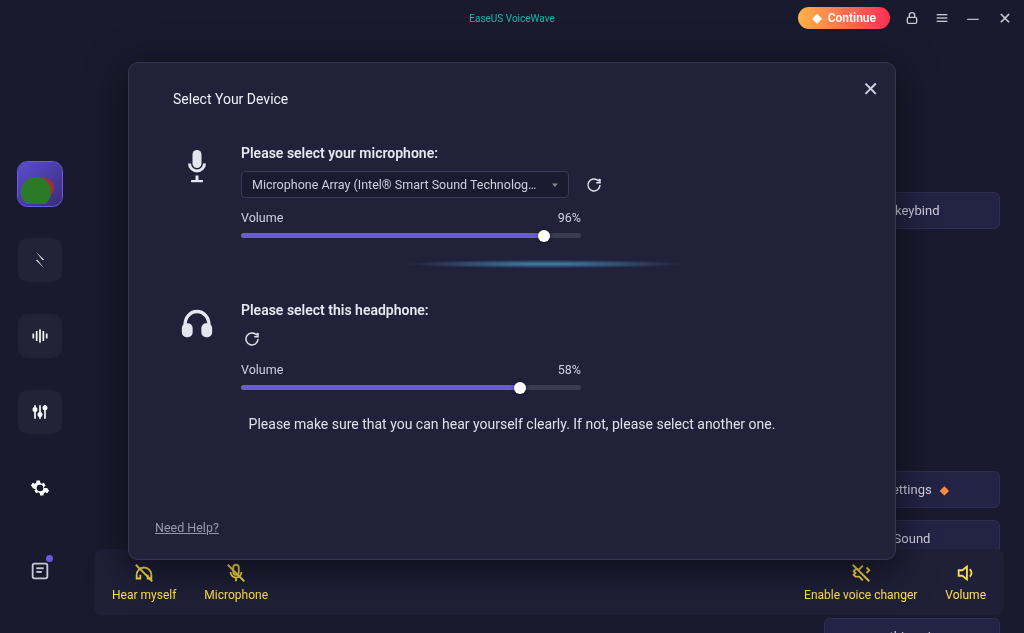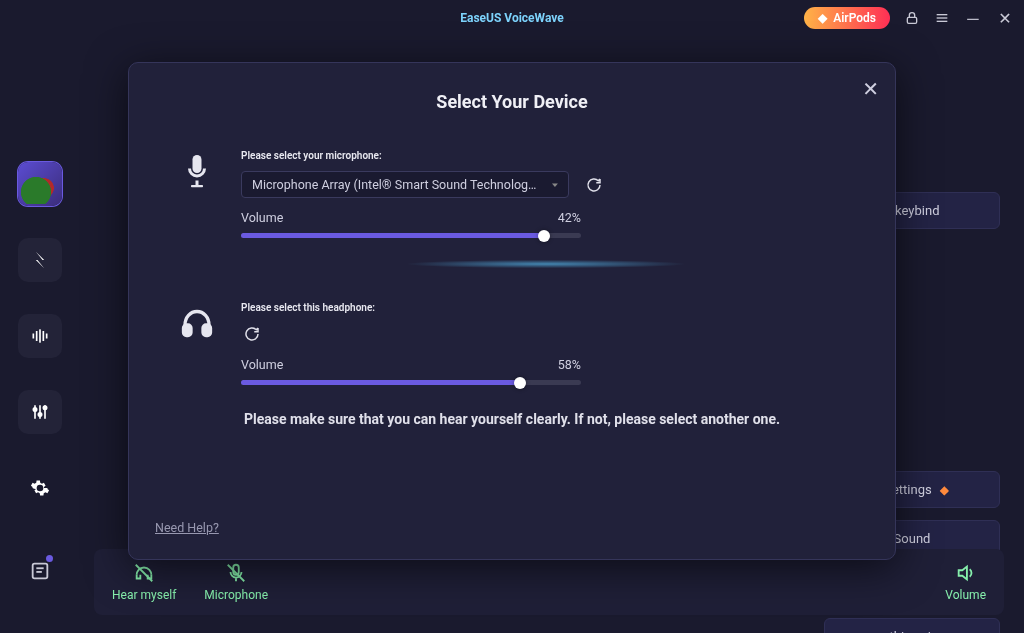--- a/index.html
+++ b/index.html
@@ -1,20 +1,20 @@
 <!DOCTYPE html>
 <html><head>
 <meta charset="utf-8">
 <style>
   * { box-sizing: border-box; margin: 0; padding: 0; font-family: -apple-system, BlinkMacSystemFont, "Segoe UI", Roboto, sans-serif; }
   body { width: 1024px; height: 633px; background: #1a1a2e; color: #e0e0e8; overflow: hidden; position: relative; }
 
   
   .titlebar { height: 36px; display: flex; align-items: center; justify-content: center; position: relative; background: #1a1a2e; }
-  .titlebar .title { font-size: 12px; color: #7dd3fc; font-weight: 700; }
+  .titlebar .title { font-size: 10px; color: #14b8a6; font-weight: 400; }
   .titlebar .right { position: absolute; right: 10px; top: 0; height: 36px; display: flex; align-items: center; gap: 14px; }
   .upgrade-pill { background: linear-gradient(90deg, #ffb347, #ff2f55); padding: 4px 14px; border-radius: 14px; font-size: 12px; color: #fff; font-weight: 600; display: flex; align-items: center; gap: 6px; cursor: pointer; }
   .tb-icon { width: 16px; height: 16px; color: #c9c9d6; cursor: pointer; display: flex; align-items: center; justify-content: center; }
   .tb-icon svg { width: 16px; height: 16px; }
   .win-btn { width: 18px; height: 18px; color: #c9c9d6; cursor: pointer; display: flex; align-items: center; justify-content: center; font-size: 16px; }
 
   
   .sidebar { position: absolute; left: 0; top: 36px; bottom: 0; width: 80px; display: flex; flex-direction: column; align-items: center; padding-top: 126px; gap: 32px; background: #1a1a2e; }
   .side-item { width: 44px; height: 44px; border-radius: 10px; display: flex; align-items: center; justify-content: center; color: #fff; cursor: pointer; background: #232338; }
   .side-item.active { background: linear-gradient(135deg, #5b4cd2, #3b2d7a); box-shadow: 0 0 0 1px #6a5ae0; }
@@ -24,64 +24,64 @@
   .side-item-sm svg { width: 22px; height: 22px; }
   .badge-dot { position: absolute; top: 2px; right: 5px; width: 7px; height: 7px; background: #6a5ae0; border-radius: 50%; }
 
   
   .right-panel { position: absolute; right: 24px; top: 192px; width: 176px; display: flex; flex-direction: column; gap: 12px; }
   .rp-btn { background: #232345; border: 1px solid #2f2f55; color: #d0d0e0; padding: 10px 14px; font-size: 13px; border-radius: 6px; cursor: pointer; text-align: center; display: flex; align-items: center; justify-content: center; gap: 8px; }
   .rp-btn .diamond { color: #ff8a3d; font-size: 12px; }
 
   
   .bottom-bar { position: absolute; bottom: 18px; left: 94px; right: 20px; height: 66px; display: flex; align-items: center; gap: 28px; padding: 0 18px; background: #1f1f37; border-radius: 8px; }
-  .bb-item { display: flex; flex-direction: column; align-items: center; gap: 4px; color: #86efac; font-size: 12px; cursor: pointer; }
+  .bb-item { display: flex; flex-direction: column; align-items: center; gap: 4px; color: #fde047; font-size: 12px; cursor: pointer; }
   .bb-item svg { width: 22px; height: 22px; }
   .bb-spacer { flex: 1; }
 
   
   .modal { position: absolute; left: 128px; top: 62px; width: 768px; height: 498px; background: #21213a; border: 1px solid #35355a; border-radius: 10px; box-shadow: 0 8px 40px rgba(0,0,0,0.6); padding: 28px 44px 24px; }
   .modal-close { position: absolute; top: 14px; right: 16px; color: #cfcfe0; cursor: pointer; font-size: 20px; }
-  .modal-title { text-align: center; font-size: 18px; font-weight: 700; color: #f0f0f6; margin-bottom: 38px; }
+  .modal-title { font-size: 14px; font-weight: 400; color: #f0f0f6; margin-bottom: 38px; }
 
   .device-section { display: flex; gap: 20px; align-items: flex-start; margin-bottom: 26px; }
   .device-icon { width: 48px; display: flex; justify-content: center; padding-top: 2px; color: #e6e6ef; }
   .device-icon svg { width: 36px; height: 36px; }
   .device-body { flex: 1; }
-  .device-label { font-size: 10px; font-weight: 600; color: #e8e8f0; margin-bottom: 10px; }
+  .device-label { font-size: 14px; font-weight: 600; color: #e8e8f0; margin-bottom: 10px; }
   .device-row { display: flex; align-items: center; gap: 14px; }
   .device-select { flex: 1; background: #1a1a30; border: 1px solid #3a3a5e; color: #cfcfe0; padding: 5px 26px 5px 10px; font-size: 12.5px; border-radius: 4px; position: relative; cursor: pointer; white-space: nowrap; overflow: hidden; text-overflow: ellipsis; }
   .device-select::after { content: "▼"; position: absolute; right: 8px; top: 50%; transform: translateY(-50%) scaleY(0.6); font-size: 10px; color: #888; }
   .refresh-btn { width: 22px; height: 22px; color: #e0e0ea; cursor: pointer; display: flex; align-items: center; justify-content: center; }
   .refresh-btn svg { width: 18px; height: 18px; }
 
   .vol-row { display: flex; justify-content: space-between; margin-top: 12px; font-size: 12.5px; color: #cfcfe0; max-width: 340px; }
   .slider { position: relative; height: 5px; background: #3a3a52; border-radius: 3px; margin-top: 8px; max-width: 340px; }
   .slider-fill { position: absolute; left: 0; top: 0; bottom: 0; background: #6a5ae0; border-radius: 3px; }
   .slider-thumb { position: absolute; top: 50%; width: 12px; height: 12px; background: #fff; border-radius: 50%; transform: translate(-50%, -50%); box-shadow: 0 0 4px rgba(0,0,0,0.4); cursor: pointer; }
 
   .wave-line { height: 24px; margin-top: 14px; background: radial-gradient(ellipse 200px 6px at center, rgba(90,200,255,0.6), transparent 70%); }
 
-  .modal-hint { text-align: center; font-size: 14px; color: #e0e0ea; margin-top: 8px; font-weight: 700; }
+  .modal-hint { text-align: center; font-size: 14px; color: #e0e0ea; margin-top: 8px; font-weight: 400; }
 
   .modal-footer { position: absolute; bottom: 24px; left: 0; right: 0; display: flex; align-items: center; justify-content: center; }
   .help-link { position: absolute; left: 26px; bottom: 0; font-size: 12.5px; color: #9898b0; text-decoration: underline; cursor: pointer; }
   .continue-btn { background: #5a4ce0; color: #fff; padding: 8px 52px; border-radius: 5px; font-size: 14px; font-weight: 500; cursor: pointer; border: none; }
 
   .tree-img { width: 40px; height: 40px; background: radial-gradient(circle at 40% 70%, #2a7a2a 0 40%, transparent 42%), radial-gradient(circle at 60% 60%, #b02a2a 0 28%, transparent 30%); border-radius: 6px; }
 </style>
 </head>
 <body>
 
 <div class="titlebar">
   <div class="title">EaseUS VoiceWave</div>
   <div class="right">
     <div class="upgrade-pill">
       <span>◆</span>
-      <span>AirPods</span>
+      <span>Continue</span>
     </div>
     <div class="tb-icon">
       <svg viewBox="0 0 24 24" fill="none" stroke="currentColor" stroke-width="2">
           <rect x="5" y="11" width="14" height="9" rx="2"></rect>
           <path d="M8 11V8a4 4 0 0 1 8 0v3"></path>
         </svg>
     </div>
     <div class="tb-icon">
       <svg viewBox="0 0 24 24" stroke="currentColor" stroke-width="2">
           <line x1="4" y1="7" x2="20" y2="7"></line>
@@ -171,20 +171,28 @@
   </div>
   <div class="bb-item">
     <svg viewBox="0 0 24 24" fill="none" stroke="currentColor" stroke-width="2">
         <rect x="9" y="3" width="6" height="11" rx="3"></rect>
         <path d="M6 11a6 6 0 0 0 12 0M12 17v4"></path>
         <line x1="3" y1="3" x2="21" y2="21"></line>
       </svg>
     <span>Microphone</span>
   </div>
   <div class="bb-spacer"></div>
+  <div class="bb-item">
+    <svg viewBox="0 0 24 24" fill="none" stroke="currentColor" stroke-width="2">
+        <path d="M14 4l-4 4H6l-2 2 2 2-2 2 2 2h4l4 4"></path>
+        <path d="M18 6l3 3-3 3"></path>
+        <line x1="3" y1="3" x2="21" y2="21"></line>
+      </svg>
+    <span>Enable voice changer</span>
+  </div>
   <div class="bb-item">
     <svg viewBox="0 0 24 24" fill="none" stroke="currentColor" stroke-width="2">
         <path d="M4 9v6h4l5 4V5L8 9H4z"></path>
         <path d="M16 8a5 5 0 0 1 0 8"></path>
       </svg>
     <span>Volume</span>
   </div>
 </div>
 
 <div class="modal">
@@ -204,21 +212,21 @@
       <div class="device-row">
         <div class="device-select" style="max-width:328px">Microphone Array (Intel® Smart Sound Technology for Di...</div>
         <div class="refresh-btn">
           <svg viewBox="0 0 24 24" fill="none" stroke="currentColor" stroke-width="2">
               <path d="M20 12a8 8 0 1 1-2.3-5.7L20 4M20 4v5h-5"></path>
             </svg>
         </div>
       </div>
       <div class="vol-row">
         <span>Volume</span>
-        <span>42%</span>
+        <span>96%</span>
       </div>
       <div class="slider">
         <div class="slider-fill" style="width:89%"></div>
         <div class="slider-thumb" style="left:89%"></div>
       </div>
       <div class="wave-line"></div>
     </div>
   </div>
 
   <div class="device-section">

